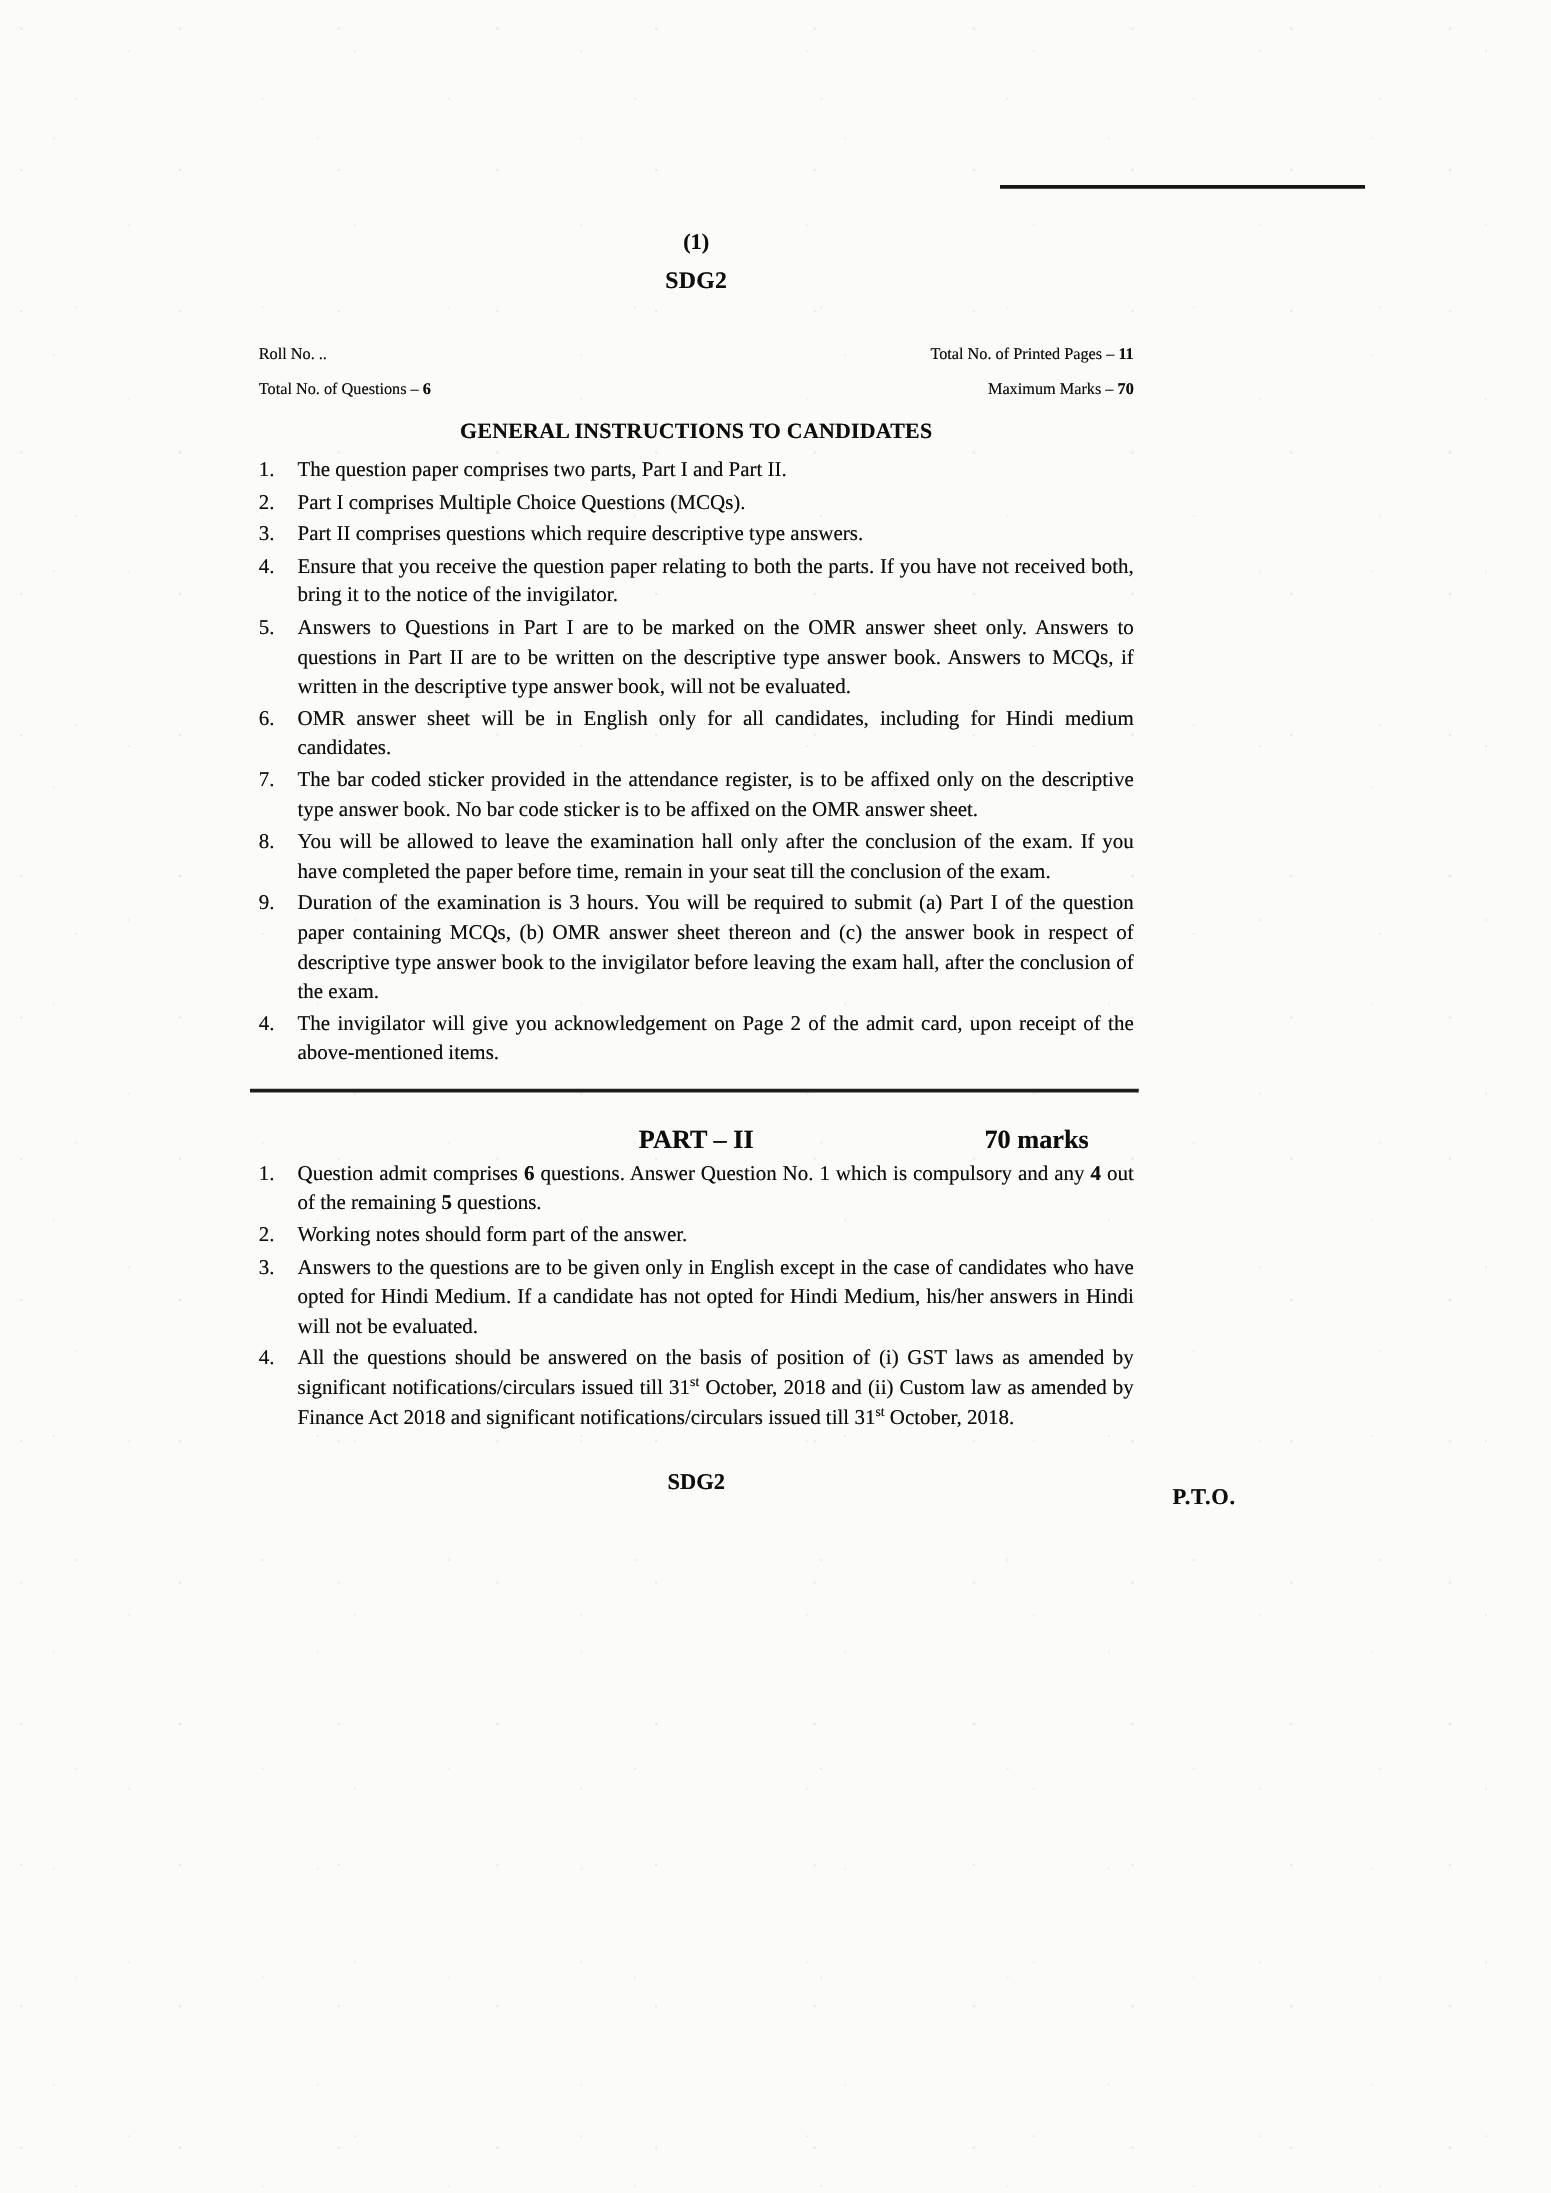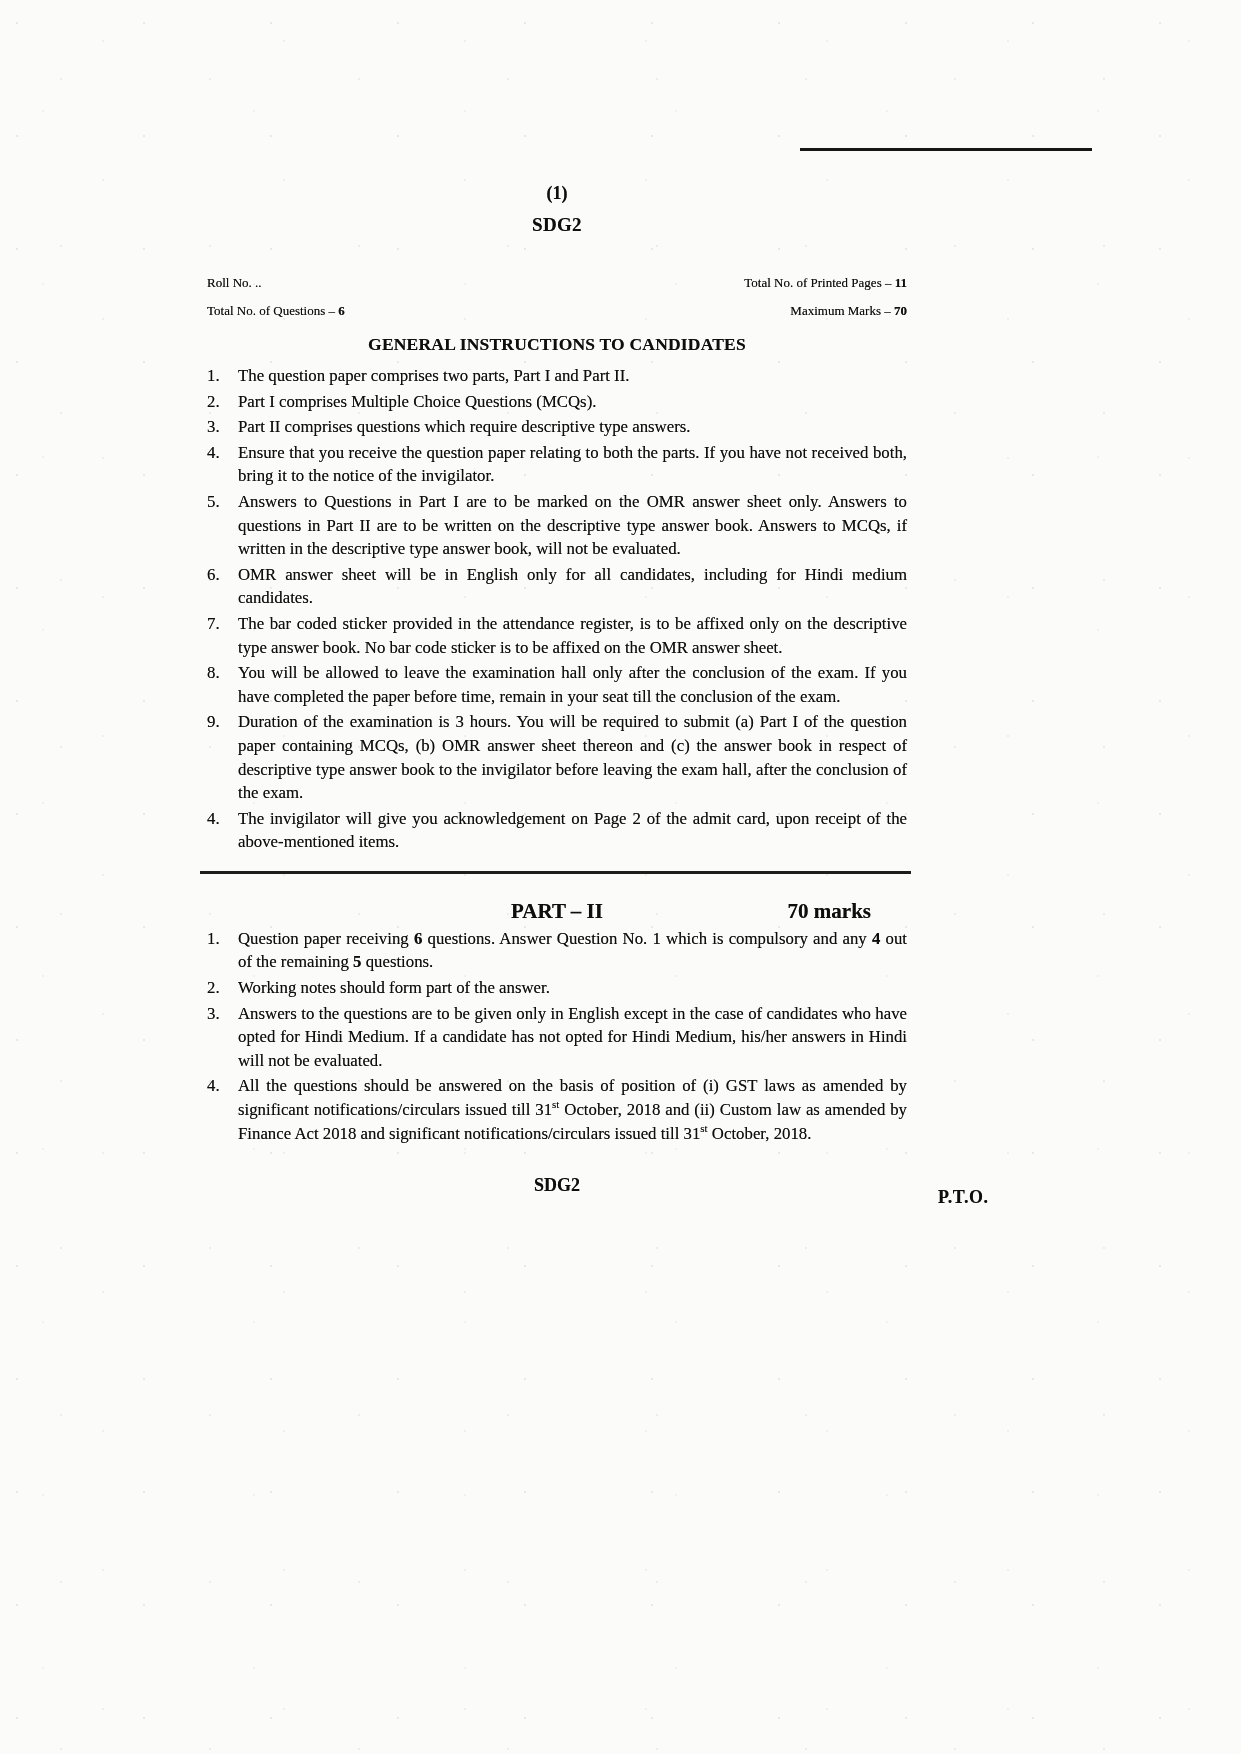--- a/index.html
+++ b/index.html
@@ -116,21 +116,21 @@
   <div class="divider"></div>
 
   <div class="part2-head">
     <span>PART – II</span>
     <span class="part2-marks">70 marks</span>
   </div>
 
   <div class="list list-part2">
       <div class="li-row">
         <span class="li-num">1.</span>
-        <div class="li-text"><span>Question paper receiving </span><span class="s-b">6</span><span> questions. Answer Question No. 1 which is compulsory and any </span><span class="s-b">4</span><span> out of the remaining </span><span class="s-b">5</span><span> questions.</span></div>
+        <div class="li-text"><span>Question admit comprises </span><span class="s-b">6</span><span> questions. Answer Question No. 1 which is compulsory and any </span><span class="s-b">4</span><span> out of the remaining </span><span class="s-b">5</span><span> questions.</span></div>
       </div>
       <div class="li-row">
         <span class="li-num">2.</span>
         <div class="li-text"><span>Working notes should form part of the answer.</span></div>
       </div>
       <div class="li-row">
         <span class="li-num">3.</span>
         <div class="li-text"><span>Answers to the questions are to be given only in English except in the case of candidates who have opted for Hindi Medium. If a candidate has not opted for Hindi Medium, his/her answers in Hindi will not be evaluated.</span></div>
       </div>
       <div class="li-row">

